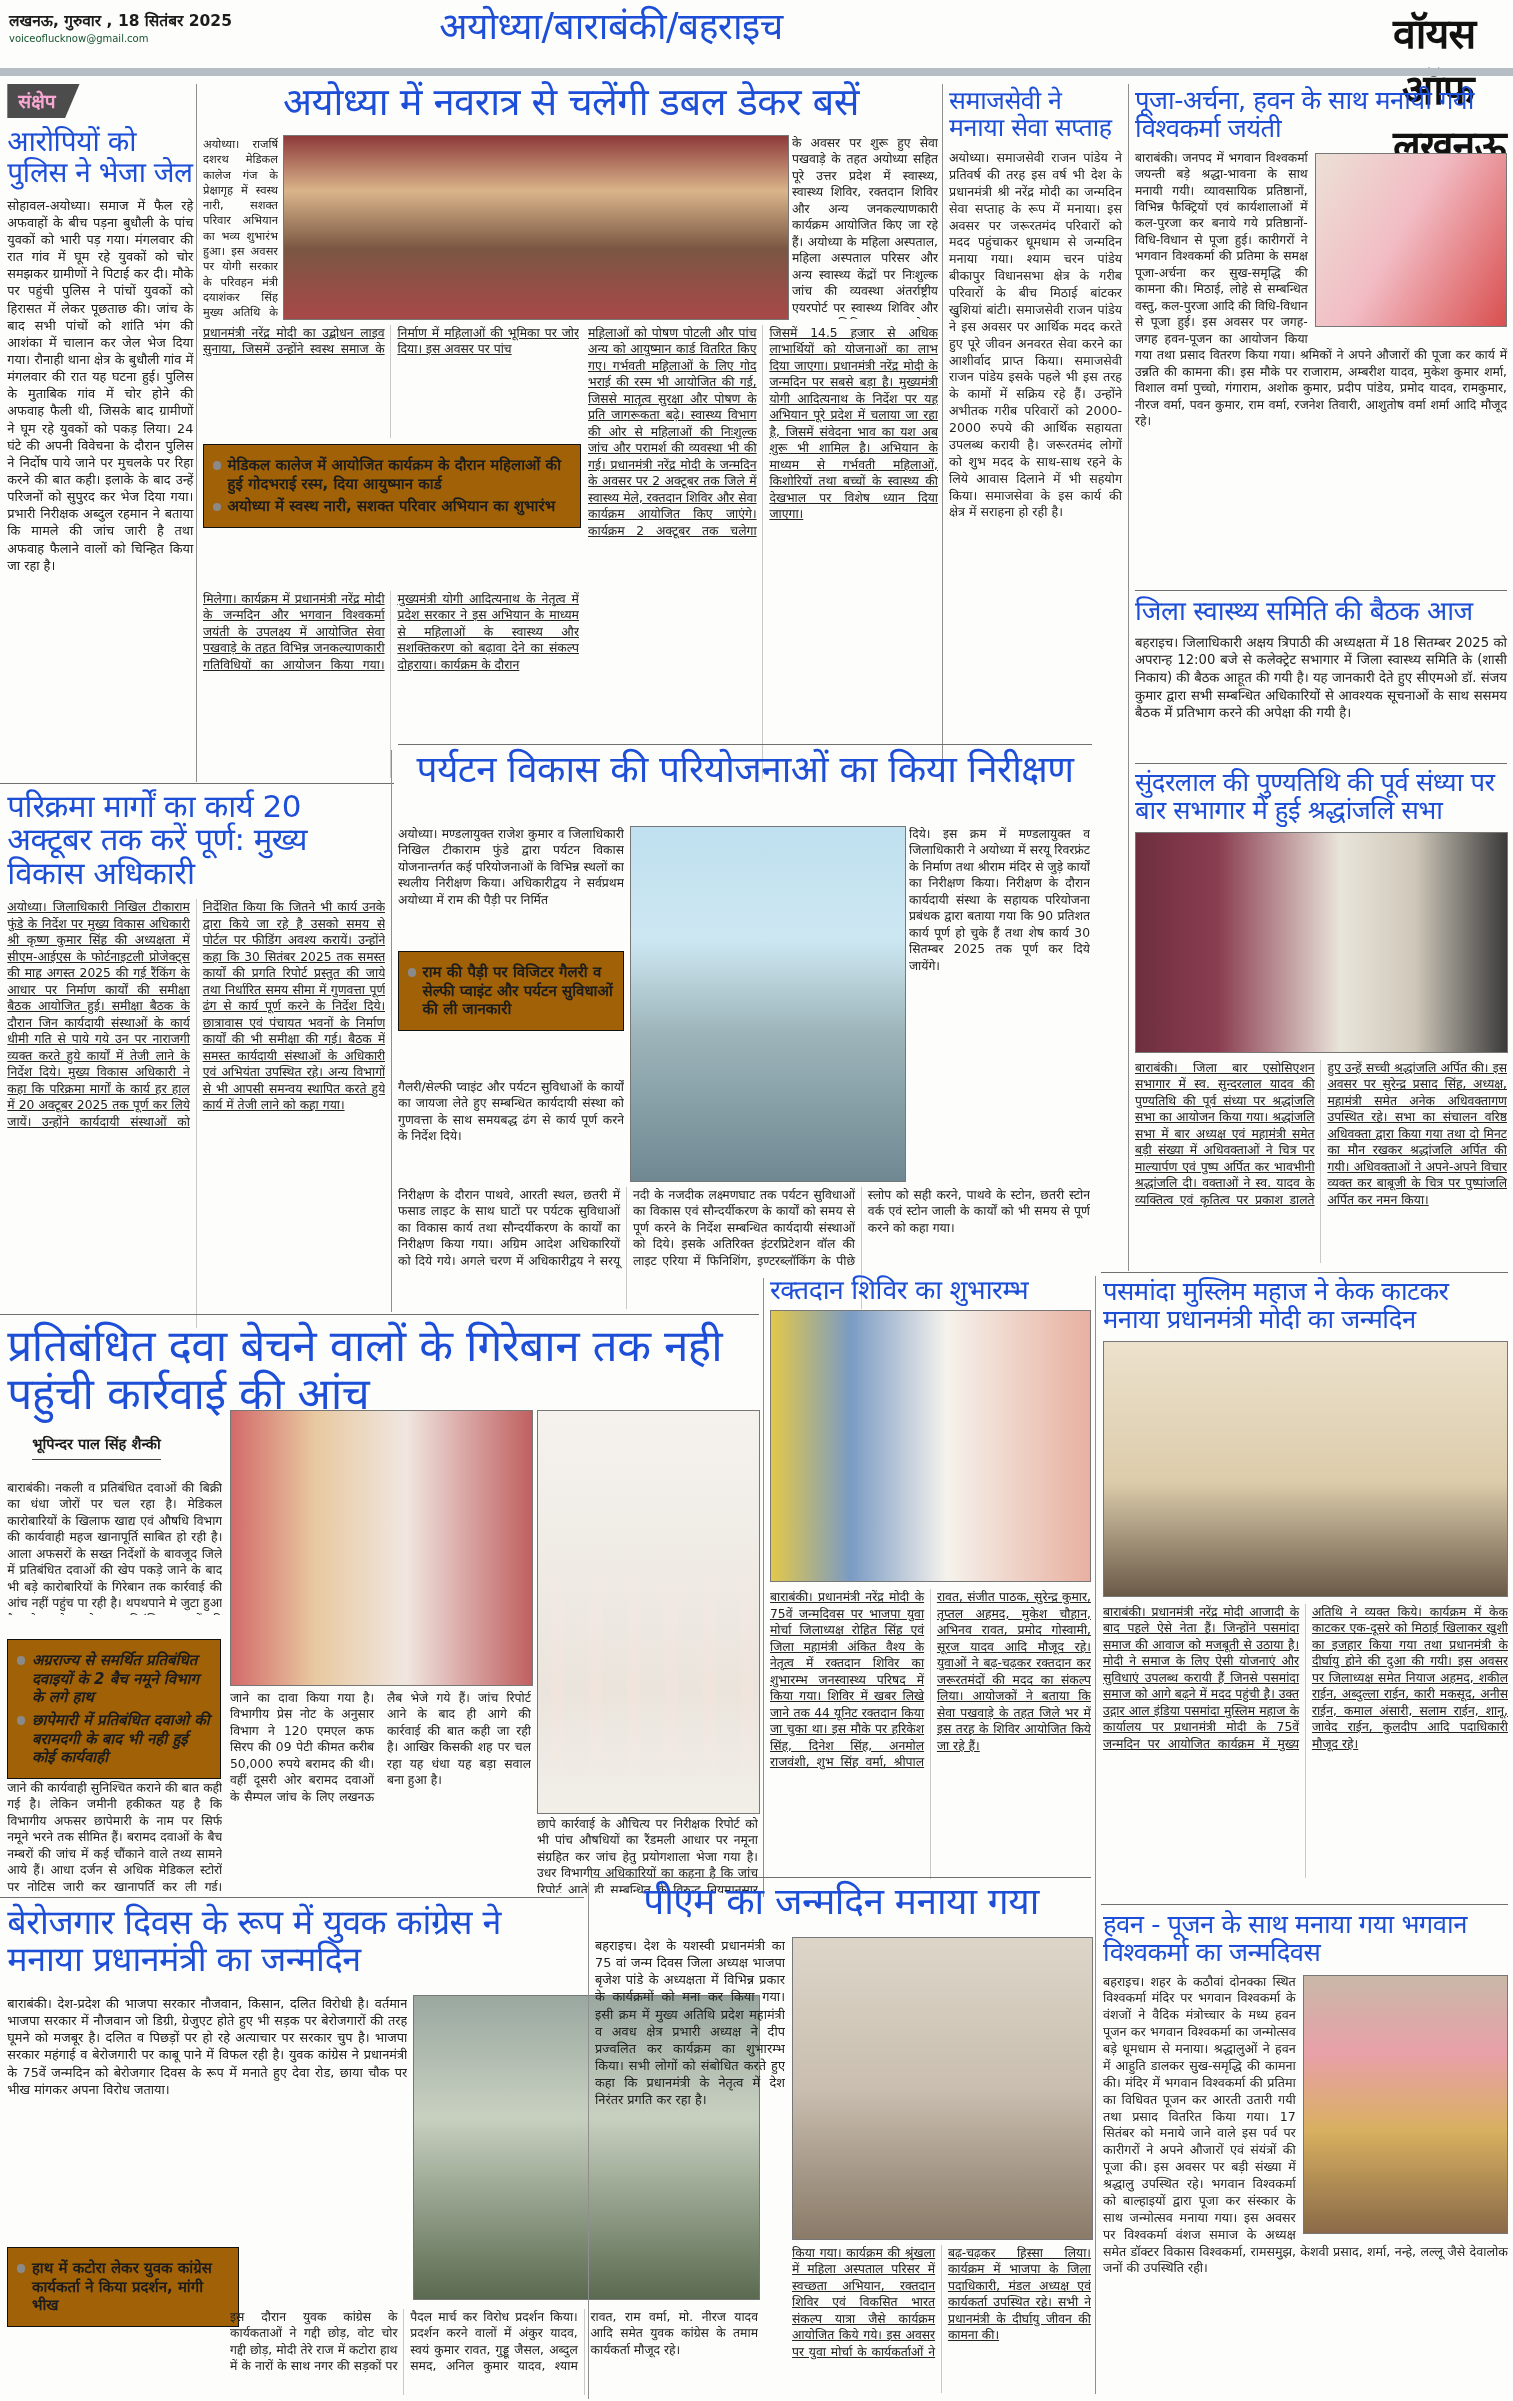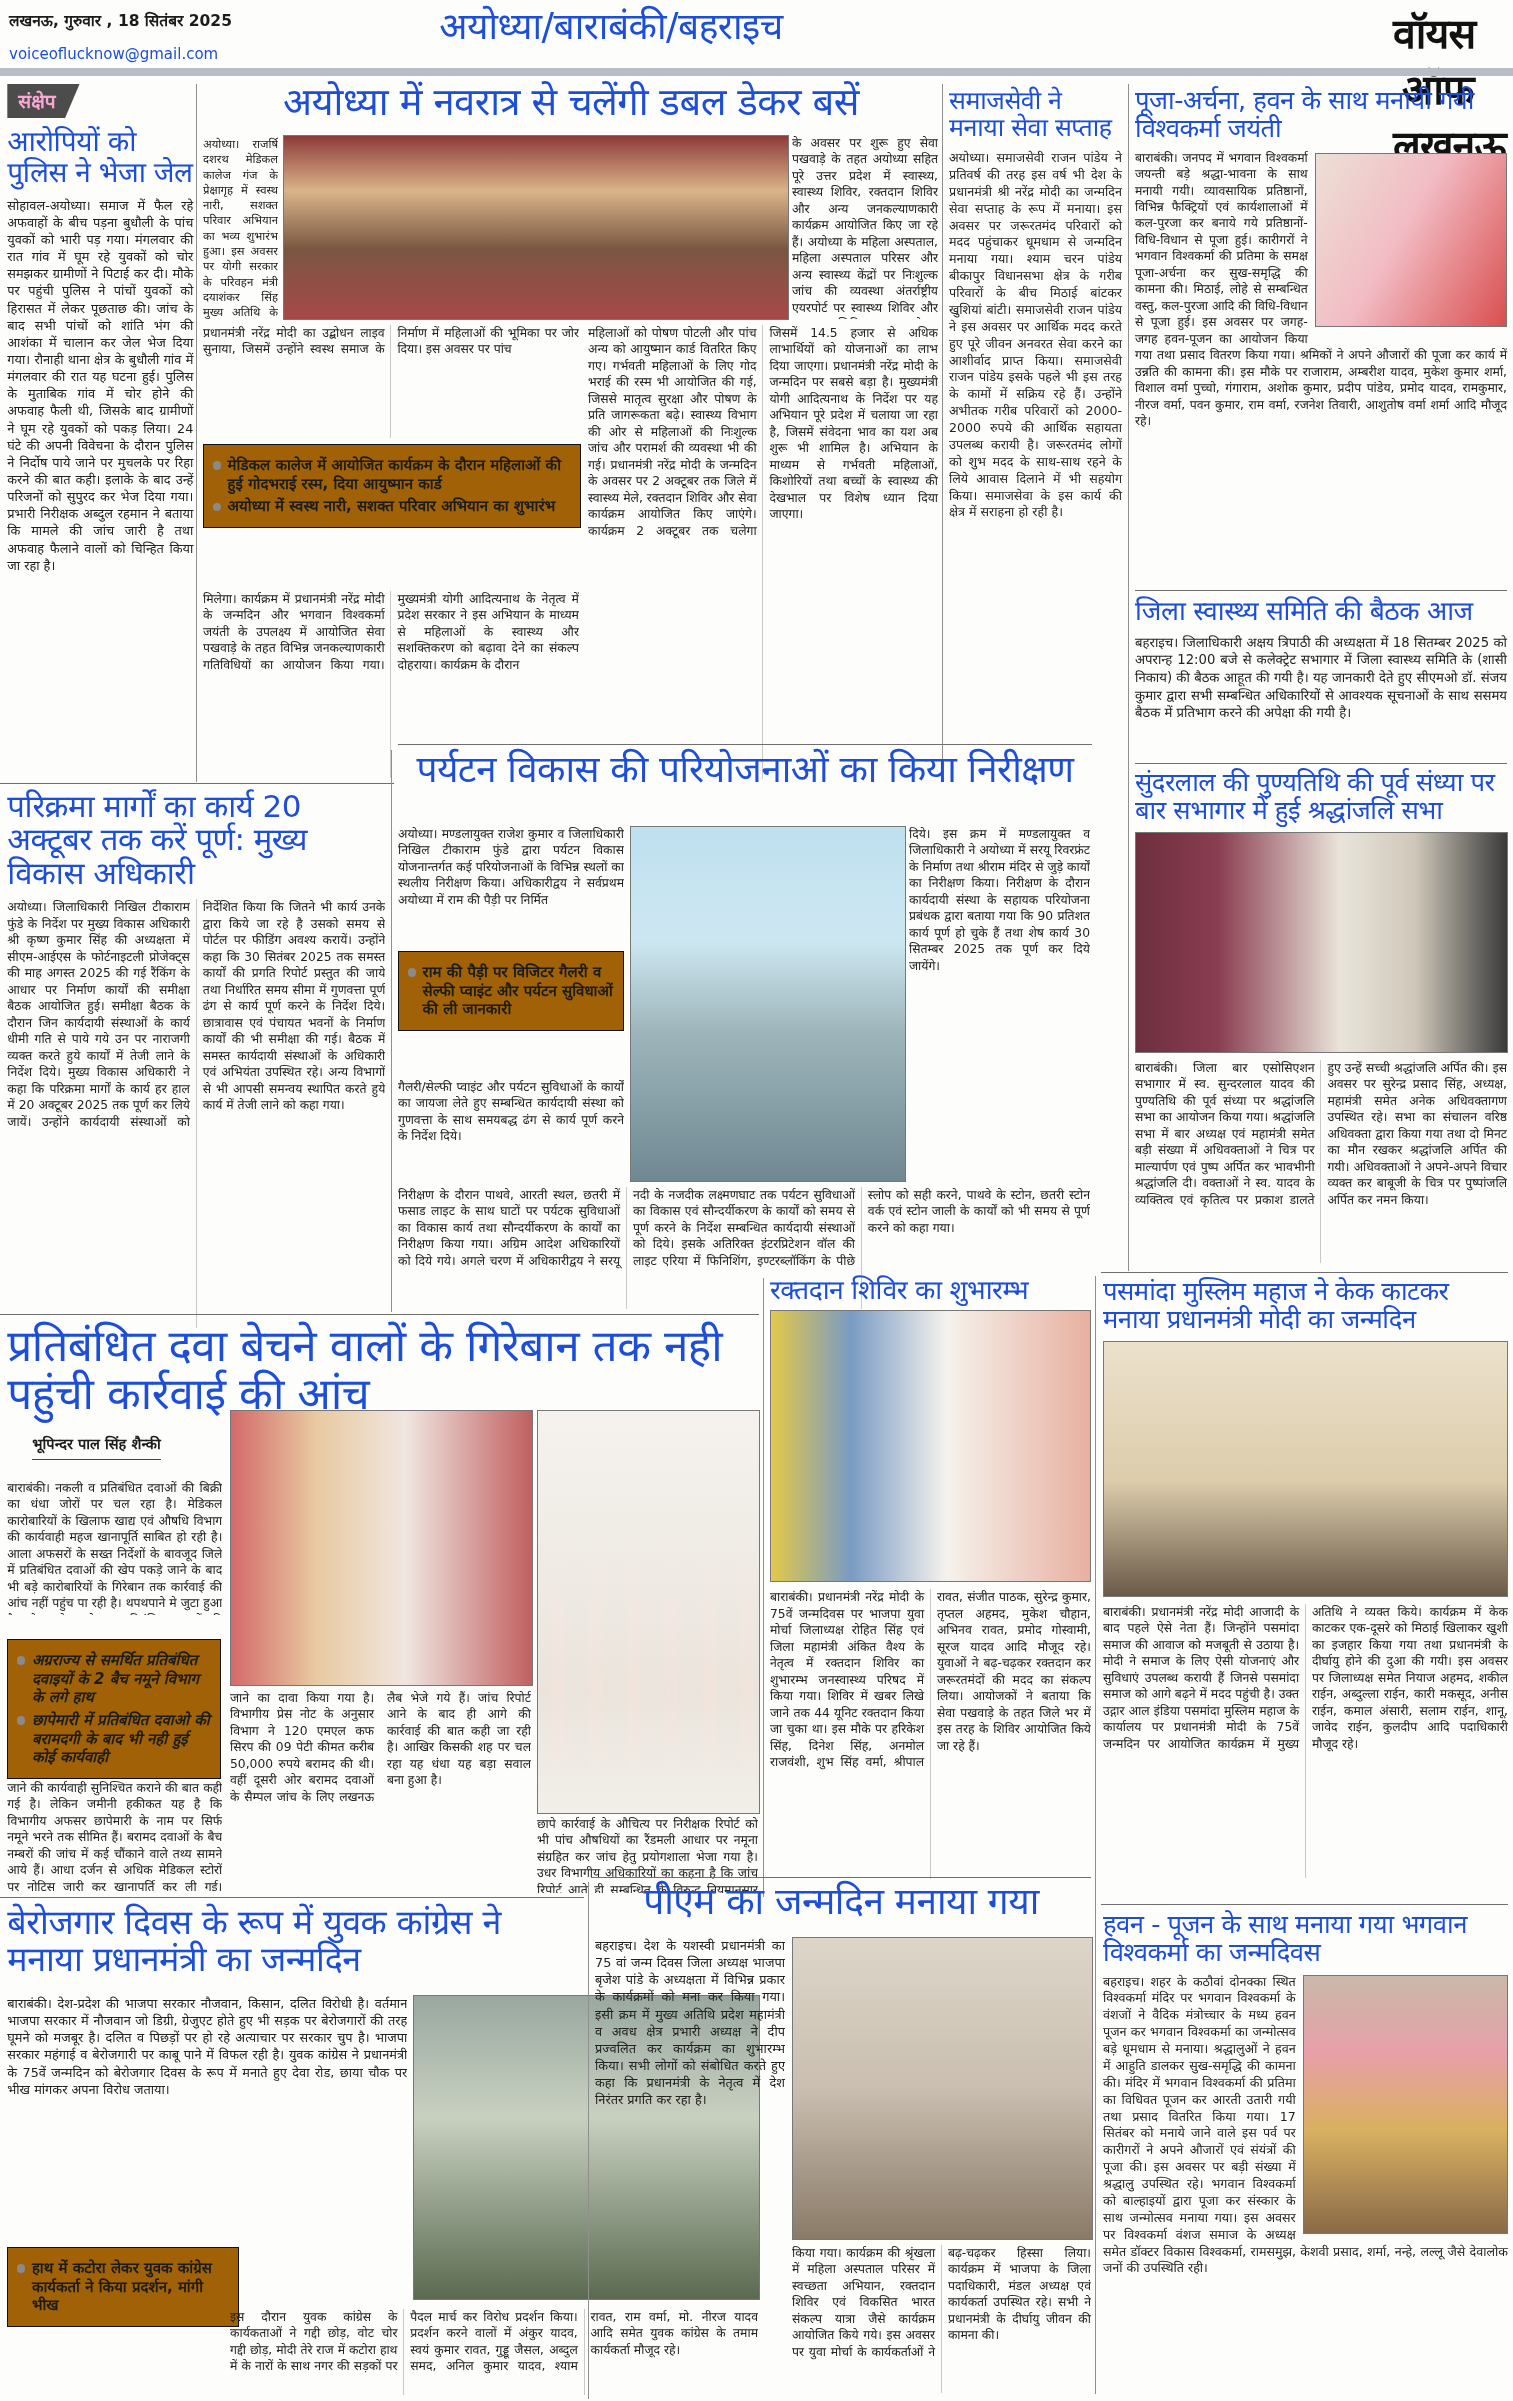--- a/index.html
+++ b/index.html
@@ -1,21 +1,21 @@
 <!DOCTYPE html>
 <html style="font-size:14.6px"><head>
 <meta charset="utf-8">
 <style>
   html,body{margin:0;padding:0;background:#e9e9e9;}
   #page{position:relative;width:1513px;height:2401px;background:#fdfdfb;margin:0 auto;
         font-family:"DejaVu Sans",sans-serif;color:#1c1c1c;overflow:hidden;}
   .abs{position:absolute;}
   .hl{font-weight:normal;color:#1d4ed8;line-height:1.08;letter-spacing:-0.5px;}
   .body-txt{font-size:12.3px;line-height:1.34;text-align:justify;color:#222;}
-  .body-txt.two{column-count:2;column-gap:12.8px;column-rule:0.9px solid #c9c9c9;}
+  .body-txt.two{column-count:2;column-gap:12.8px;column-rule:0.9px solid #c9c9c9;text-decoration:underline;}
   .body-txt.three{column-count:3;column-gap:12.8px;column-rule:0.9px solid #c9c9c9;}
   .vrule{position:absolute;width:0.9px;background:#8f8f8f;}
   .hrule{position:absolute;height:0.9px;background:#6f6f6f;}
   .photo{position:absolute;border:0.9px solid #777;}
   .tab{background:#4c4c4c;color:#f9a8d4;font-weight:bold;font-size:19px;padding:3.7px 24px 4.6px 11px;
        display:inline-block;clip-path:polygon(0 0,100% 0,calc(100% - 14.6px) 100%,0 100%);}
   .hintbox{border:1.8px solid #111;background:#a16207;padding:7.3px 9px;}
   .hintbox li{list-style:none;font-weight:bold;font-size:15px;line-height:1.25;margin:3.7px 0;position:relative;padding-left:14.6px;}
   .hintbox li .dot{position:absolute;left:0;top:5.5px;width:8.2px;height:8.2px;border-radius:50%;background:#8a8a8a;}
   .byline{font-weight:bold;font-size:14.6px;border-bottom:1.8px solid #444;padding-bottom:5.5px;display:inline-block;}
@@ -23,21 +23,21 @@
   .pageno{font-weight:bold;font-size:43px;color:#111;border-left:2.7px solid #111;padding-left:3.7px;margin-left:5.5px;}
   .graybar{position:absolute;background:#b6bdc4;}
 </style>
 </head>
 <body>
 
 <div id="page">
 
   <div class="abs" style="left:9px;top:9px;">
     <div style="font-weight:bold;font-size:15.5px;">लखनऊ, गुरुवार , 18 सितंबर 2025</div>
-    <div style="font-size:15px;margin-top:14px;color:#1d4ed8;">voiceoflucknow@gmail.com</div>
+    <div style="font-size:10px;margin-top:2px;color:#14532d;">voiceoflucknow@gmail.com</div>
   </div>
   <div class="abs hl" style="left:319px;top:7.3px;width:584px;text-align:center;font-size:37px;">अयोध्या/बाराबंकी/बहराइच</div>
   <div class="abs" style="right:7.3px;top:4px;display:flex;align-items:flex-start;flex-direction:column;">
     <span class="masthead">वॉयस</span>
     <span class="masthead gray" style="margin:0 9px;">ऑफ</span>
     <span class="masthead">लखनऊ</span>
     <span class="pageno">11</span>
   </div>
   <div class="graybar" style="left:0;top:68px;width:1513px;height:8.2px;"></div>
 

